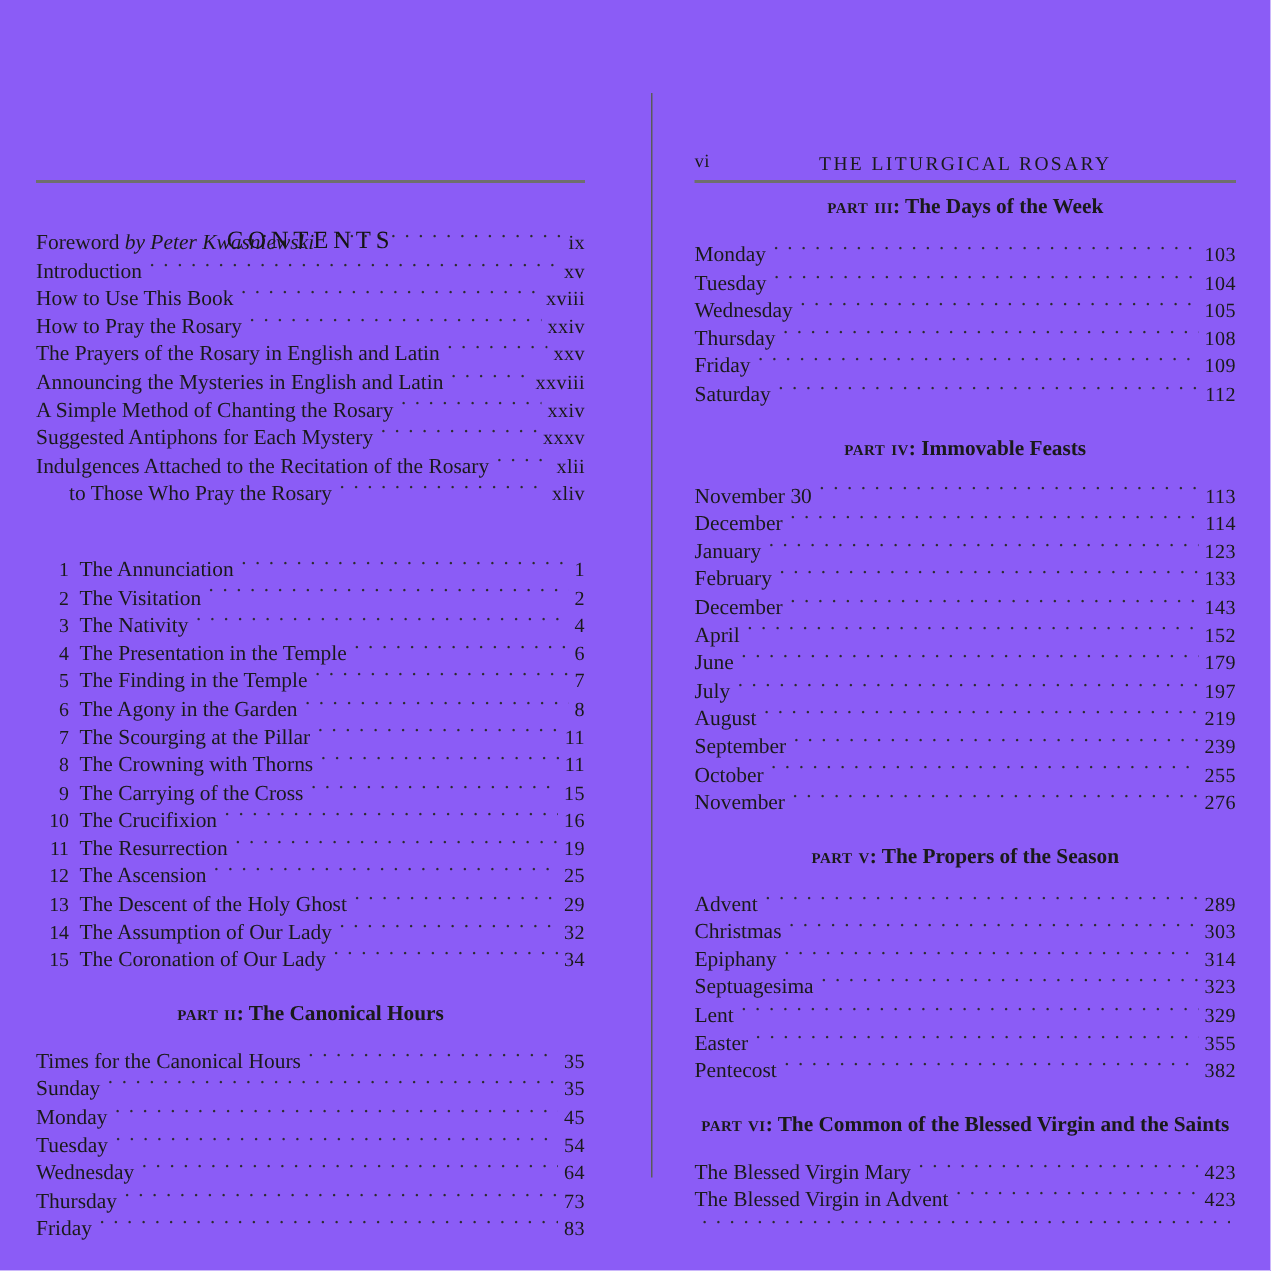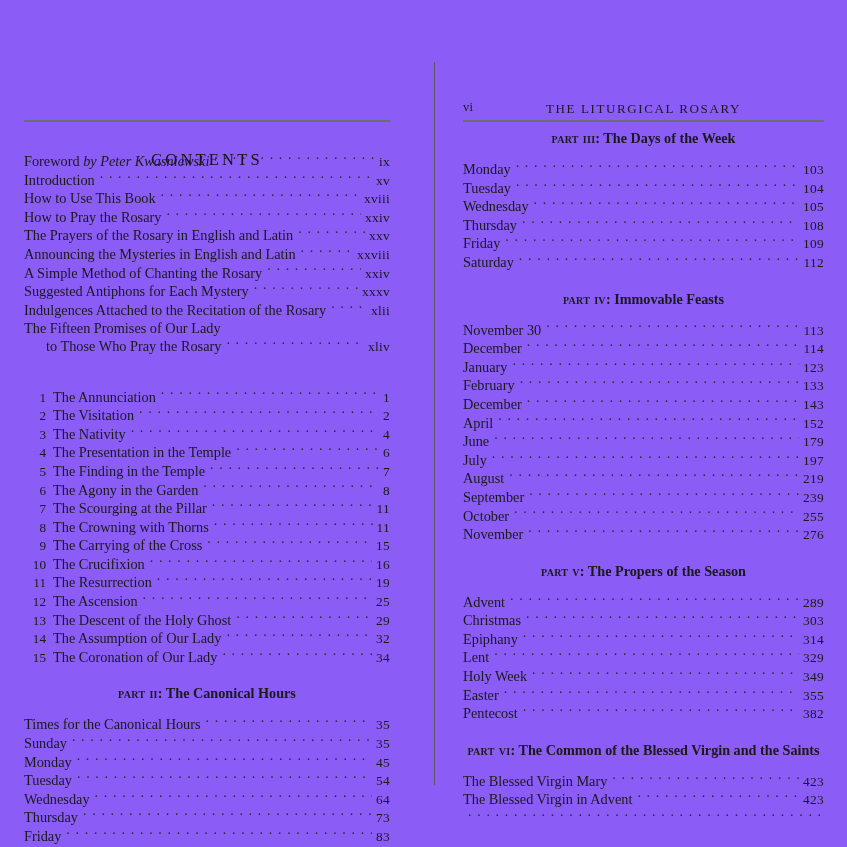--- a/index.html
+++ b/index.html
@@ -220,25 +220,20 @@
           <div class="entry">
             <span class="etitle">Suggested Antiphons for Each Mystery</span>
             <span class="leader"></span>
             <span class="pagenum">xxxv</span>
           </div>
           <div class="entry">
             <span class="etitle">Indulgences Attached to the Recitation of the Rosary</span>
             <span class="leader"></span>
             <span class="pagenum">xlii</span>
           </div>
-          <div class="entry no-leader">
-            <span class="etitle">The Fifteen Promises of Our Lady</span>
-            <span class="leader"></span>
-            <span class="pagenum"></span>
-          </div>
           <div class="entry cont">
             <span class="etitle">to Those Who Pray the Rosary</span>
             <span class="leader"></span>
             <span class="pagenum">xliv</span>
           </div>
         </div>
       <div class="spacer-lg"></div>
       <div class="spacer-md"></div>
       <div id="part-one-list" class="numbered">
           <div class="entry">
@@ -499,28 +494,28 @@
             <span class="etitle">Christmas</span>
             <span class="leader"></span>
             <span class="pagenum">303</span>
           </div>
           <div class="entry">
             <span class="etitle">Epiphany</span>
             <span class="leader"></span>
             <span class="pagenum">314</span>
           </div>
           <div class="entry">
+            <span class="etitle">Septuagesima</span>
+            <span class="leader"></span>
+            <span class="pagenum">323</span>
+          </div>
+          <div class="entry">
             <span class="etitle">Lent</span>
             <span class="leader"></span>
             <span class="pagenum">329</span>
-          </div>
-          <div class="entry">
-            <span class="etitle">Holy Week</span>
-            <span class="leader"></span>
-            <span class="pagenum">349</span>
           </div>
           <div class="entry">
             <span class="etitle">Easter</span>
             <span class="leader"></span>
             <span class="pagenum">355</span>
           </div>
           <div class="entry">
             <span class="etitle">Pentecost</span>
             <span class="leader"></span>
             <span class="pagenum">382</span>

